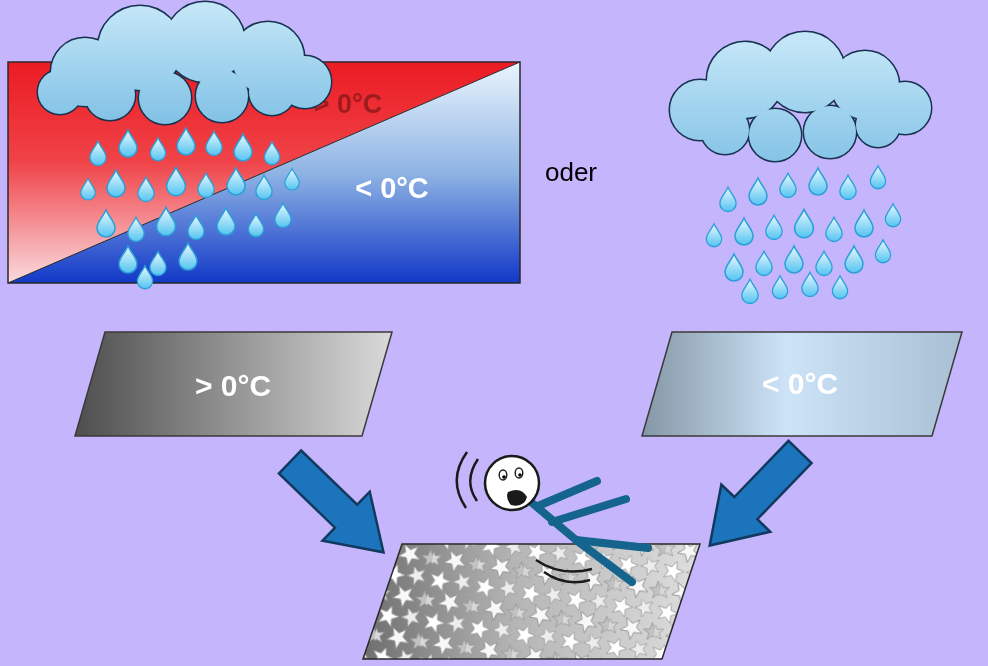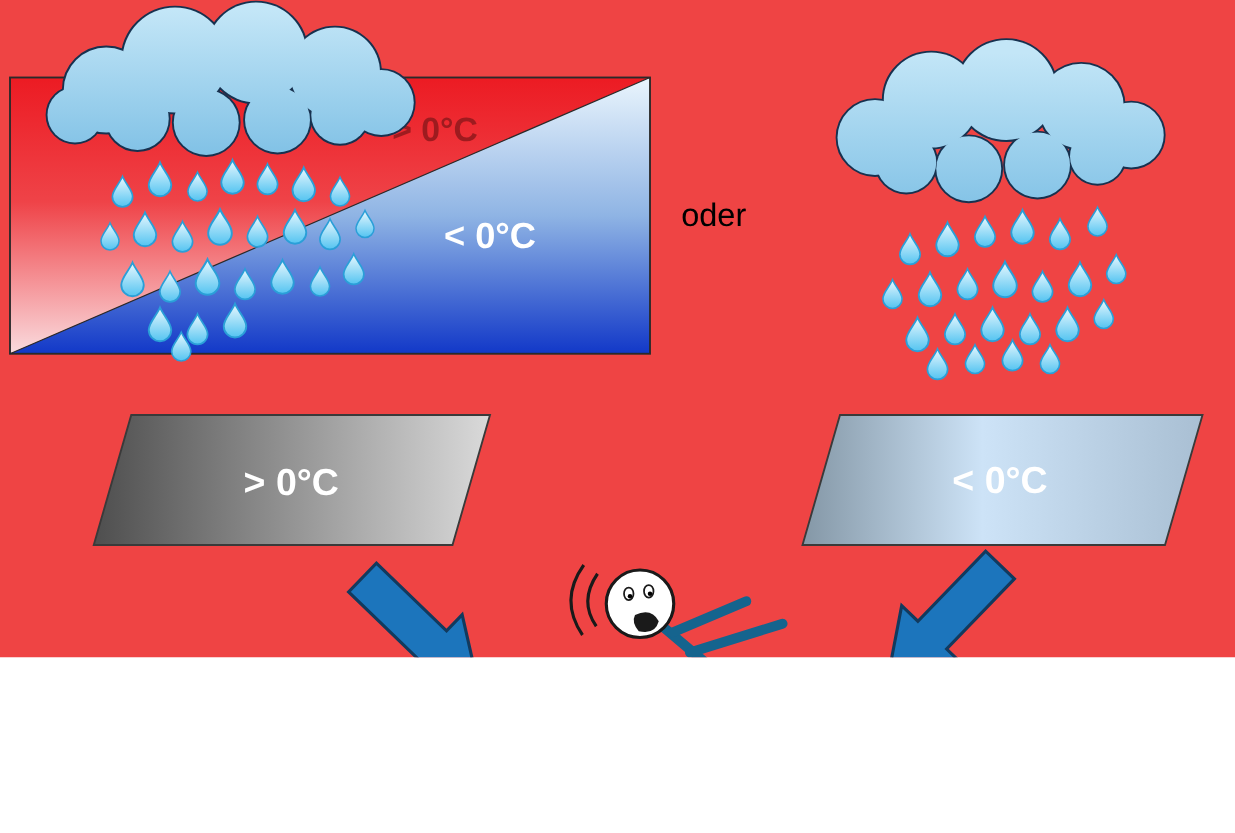--- a/index.html
+++ b/index.html
@@ -1,19 +1,19 @@
 <!DOCTYPE html>
 <html><head>
 <meta charset="utf-8">
 <style>
   html,body{margin:0;padding:0;background:#ffffff;}
   .canvas{
     position:relative;
-    width:988px;height:526px;
-    background:#ef4444;
+    width:988px;height:666px;
+    background:#c4b5fd;
     font-family:"Liberation Sans", sans-serif;
     overflow:hidden;
   }
   svg text{font-family:"Liberation Sans", sans-serif;}
   .temp-label{font-weight:bold;}
 </style>
 </head>
 <body>
 
 <div class="canvas">

